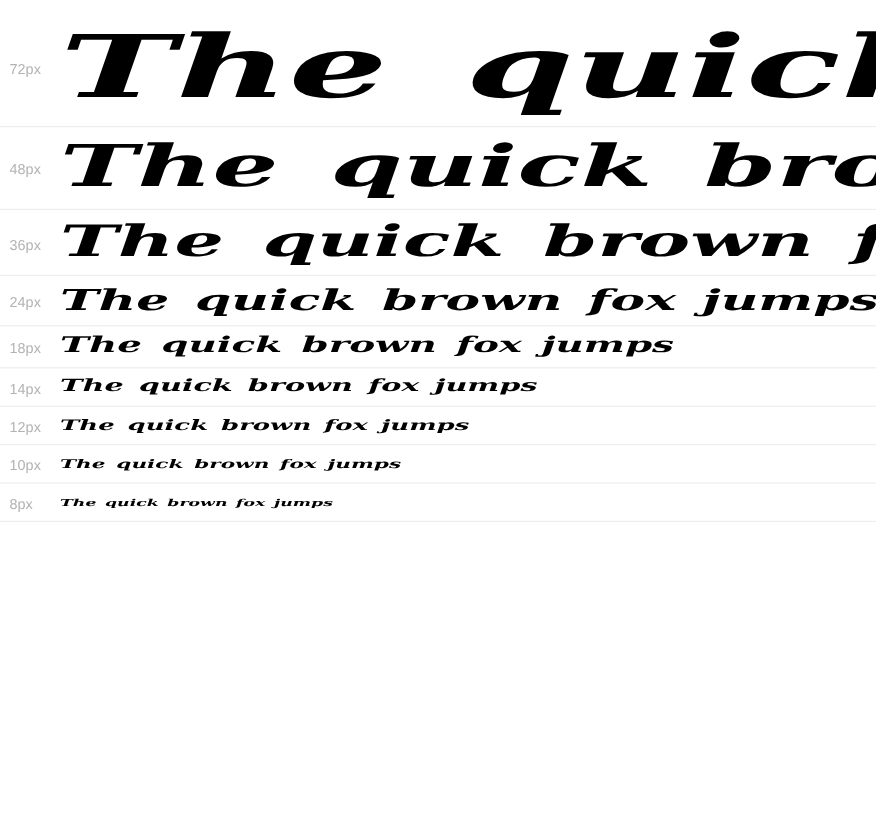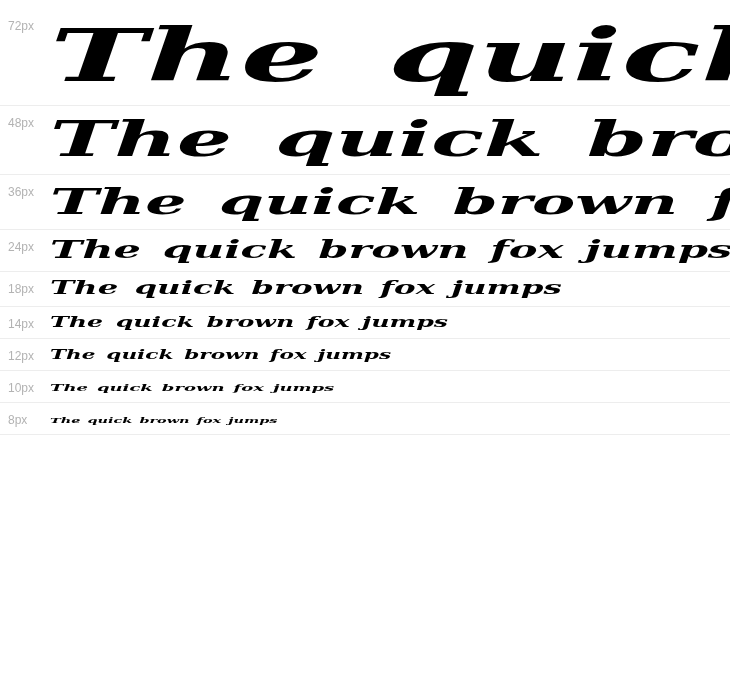--- a/index.html
+++ b/index.html
@@ -10,21 +10,21 @@
     height: 700px;
     overflow: hidden;
     font-family: "Liberation Sans", sans-serif;
   }
   .waterfall {
     padding-top: 9px;
     width: 730px;
   }
   .specimen-row {
     display: flex;
-    align-items: flex-start;
+    align-items: center;
     padding: 6px 0 7px 8px;
     border-bottom: 1px solid var(--divider, #ededed);
     overflow: hidden;
     width: 722px; 
   }
   .size-label {
     flex: 0 0 42px;
     font-size: 12px;
     line-height: 14px;
     padding-top: 4px;

